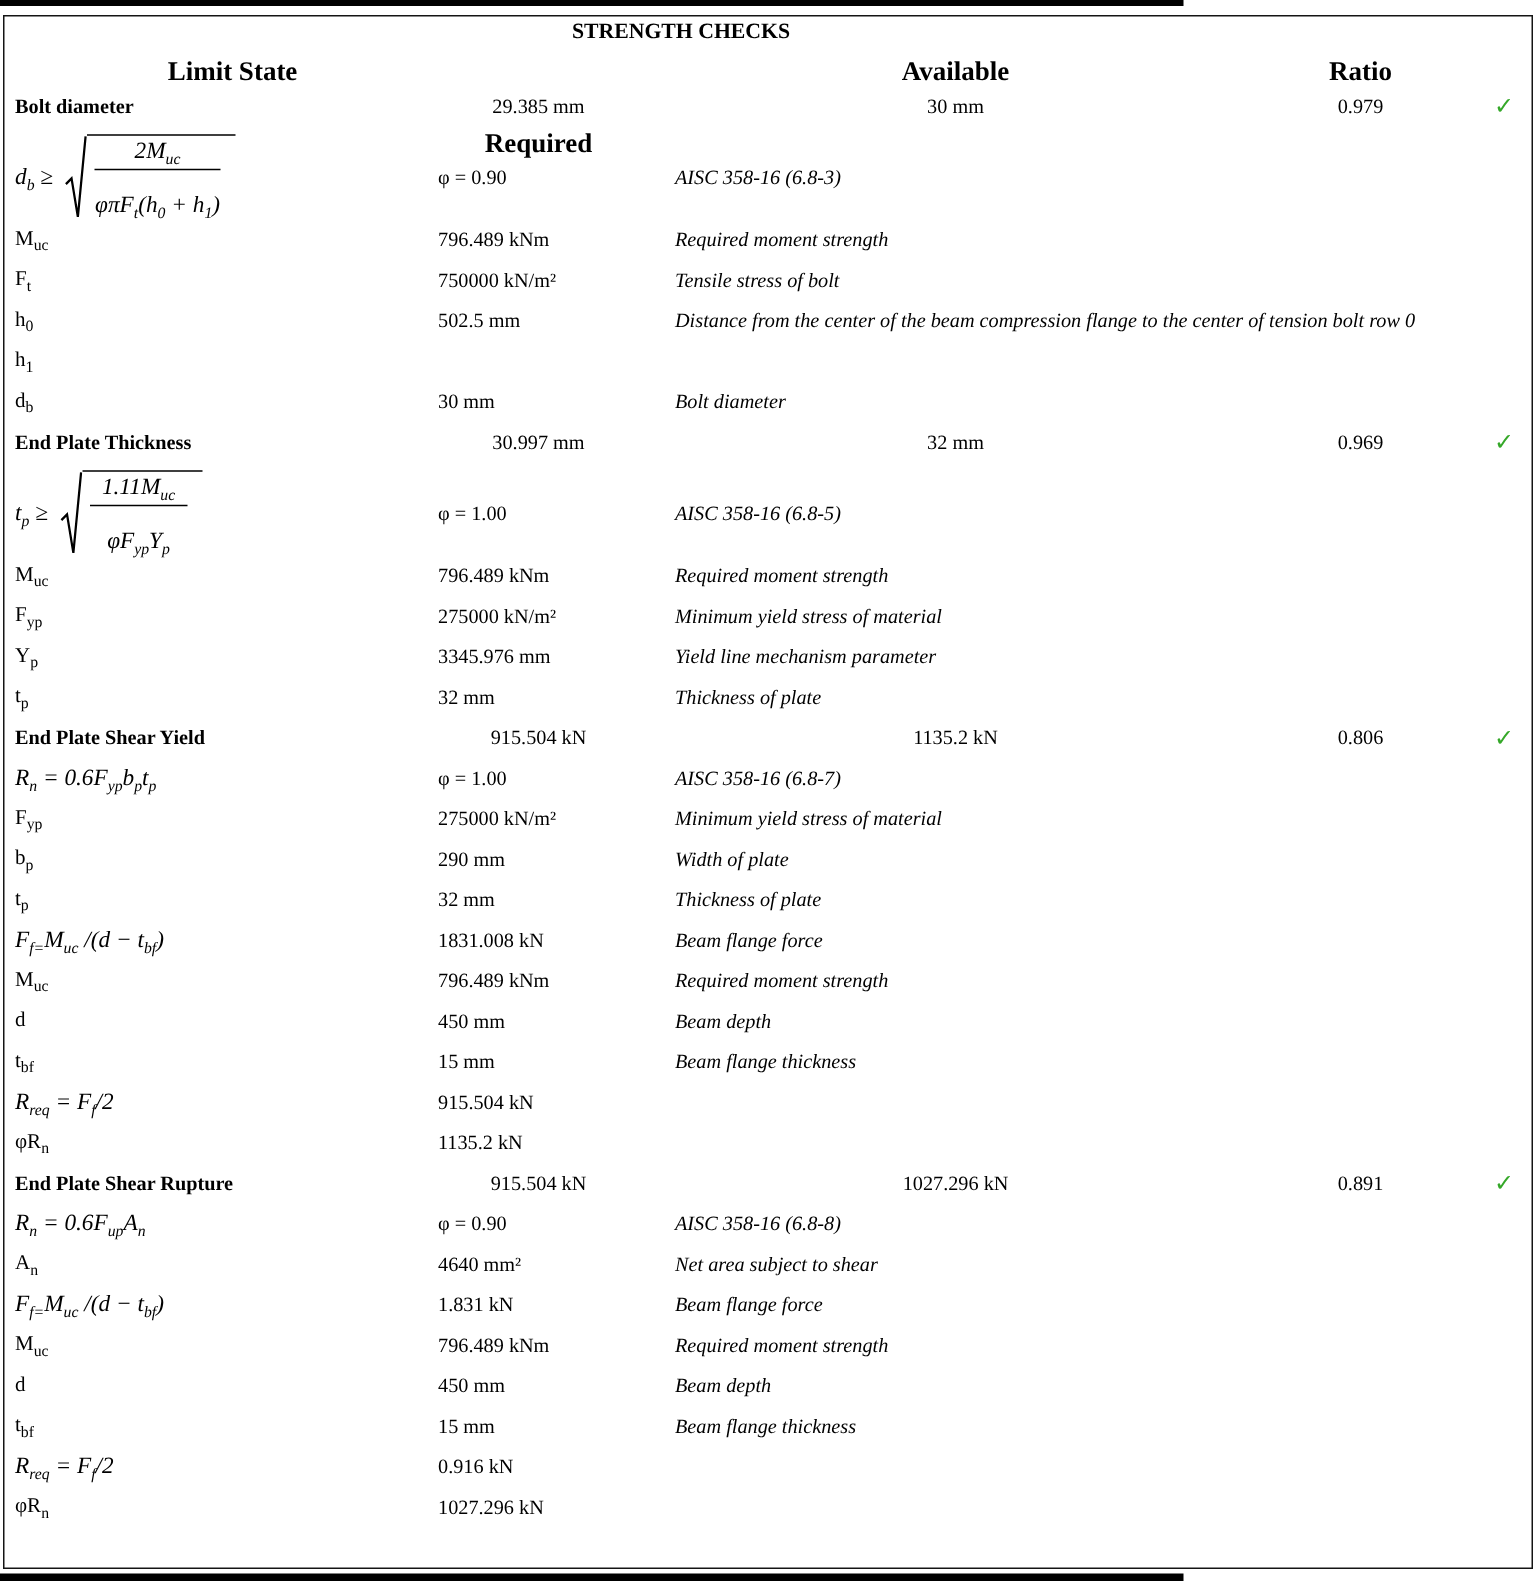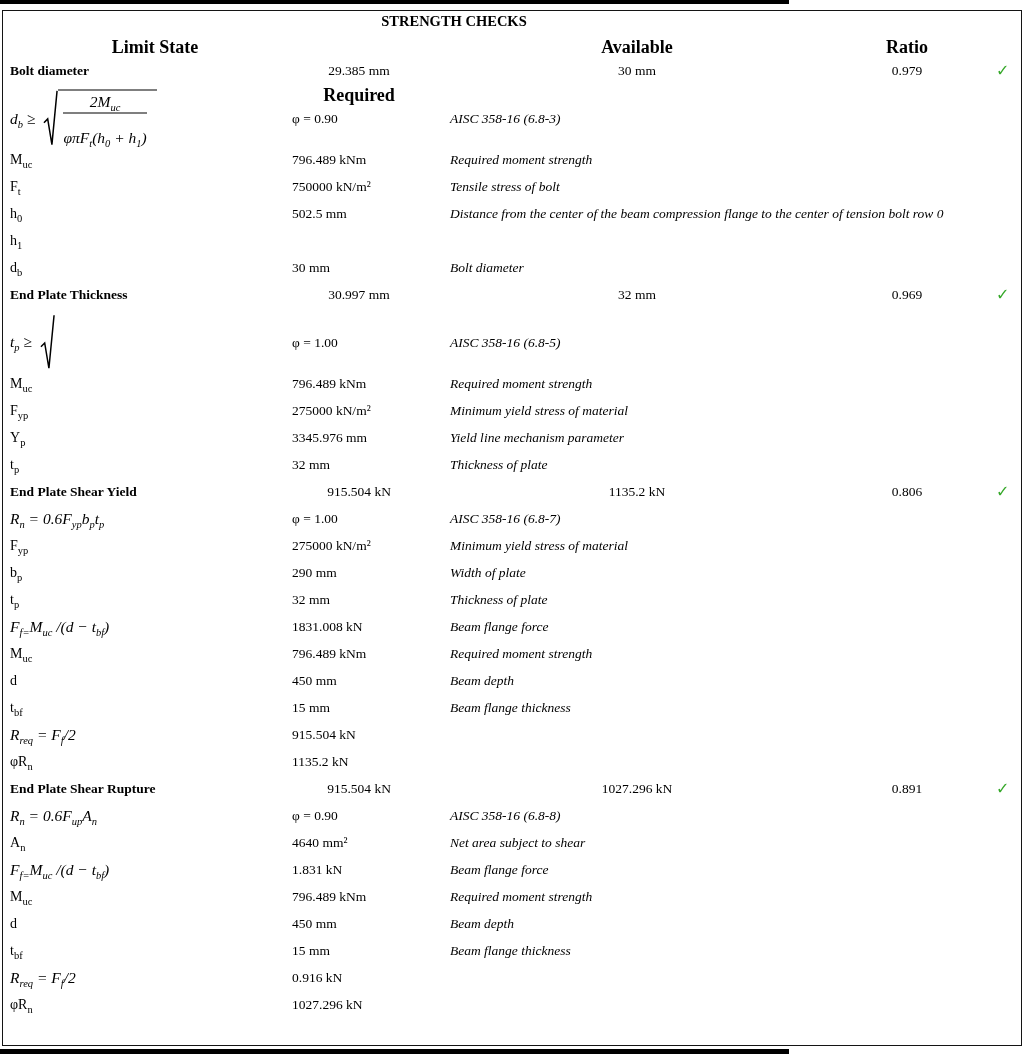--- a/index.html
+++ b/index.html
@@ -131,20 +131,24 @@
         </div>
         <div class="row r-sqrt">
           <div class="sqrt-wrap">
             <span class="lhs">t<sub>p</sub> ≥</span>
             <span class="sqrt">
               <span class="rad">
                 <svg viewBox="0 0 16 60" preserveAspectRatio="none">
                   <polyline points="1,35 5,31 9.5,58 15,1.5" fill="none" stroke="#000" stroke-width="1.5" vector-effect="non-scaling-stroke"></polyline>
                 </svg>
               </span>
+              <span class="radicand">
+                <span class="num">1.11M<sub>uc</sub></span>
+                <span class="den">φF<sub>yp</sub>Y<sub>p</sub></span>
+              </span>
             </span>
           </div>
           <div class="c-flow">
             <span class="val">φ = 1.00</span>
             <span class="desc">AISC 358-16 (6.8-5)</span>
           </div>
         </div>
         <div class="row r-param">
           <span class="c-sym">M<sub>uc</sub></span>
           <div class="c-flow">

